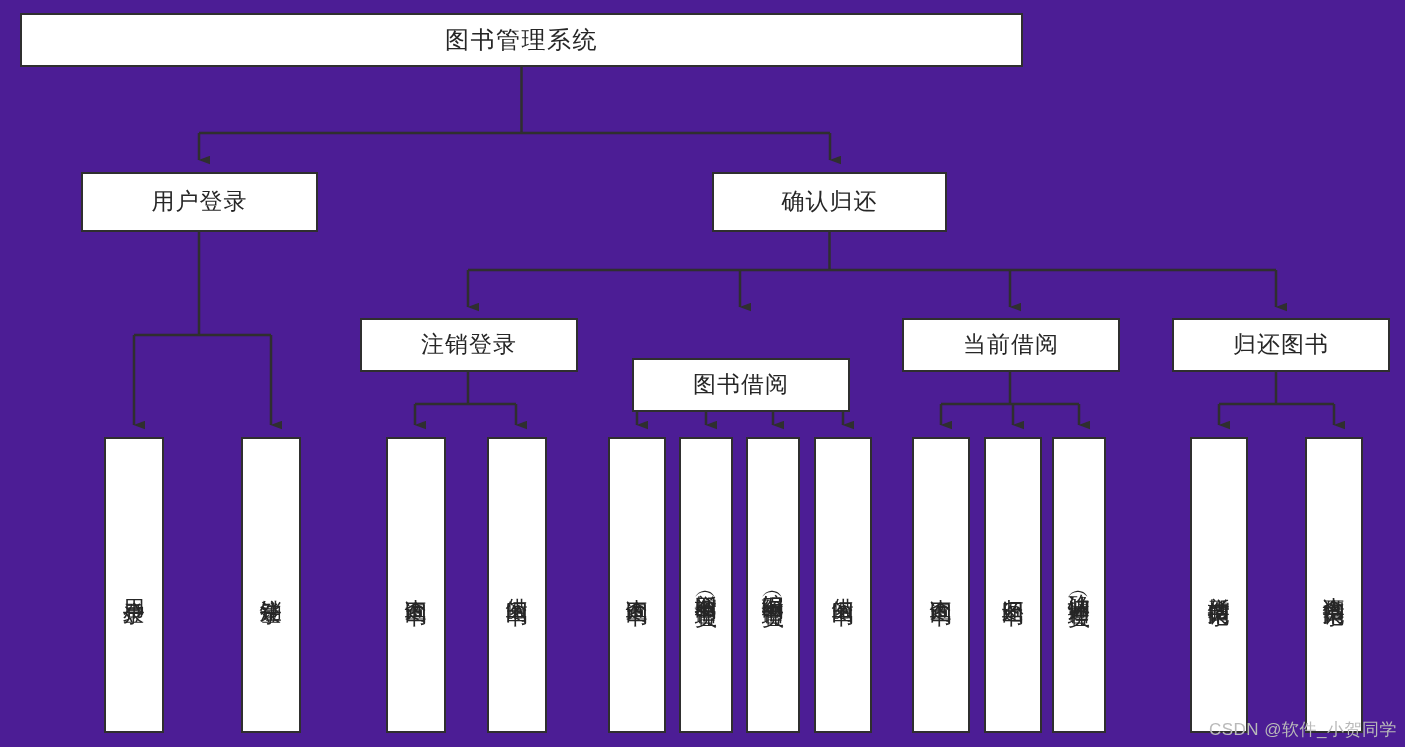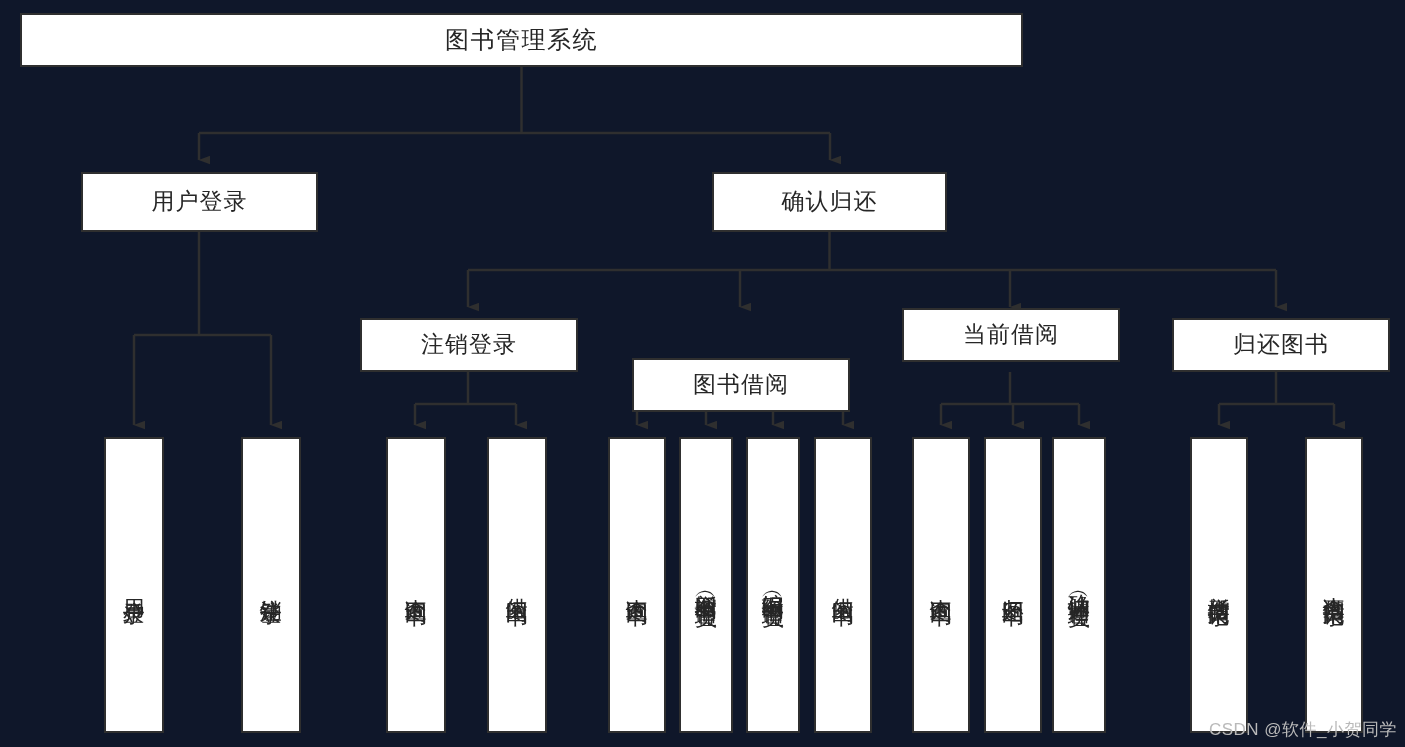--- a/index.html
+++ b/index.html
@@ -10,21 +10,21 @@
   body {
     width: 1405px;
     height: 747px;
     font-family: "Liberation Sans", "DejaVu Sans", sans-serif;
     overflow: hidden;
   }
   #diagram-root {
     position: relative;
     width: 1405px;
     height: 747px;
-    background: #0f172a;
+    background: #4c1d95;
   }
   svg#flow-svg {
     position: absolute;
     left: 0;
     top: 0;
     width: 1405px;
     height: 747px;
   }
   .node-box {
     position: absolute;
@@ -148,21 +148,21 @@
       </div>
       <div class="node-box horizontal" style="left: 712px; top: 172px; width: 235px; height: 60px;">
         <span>确认归还</span>
       </div>
       <div class="node-box horizontal" style="left: 360px; top: 318px; width: 218px; height: 54px;">
         <span>注销登录</span>
       </div>
       <div class="node-box horizontal" style="left: 632px; top: 318px; width: 218px; height: 54px; margin-top: 40px;">
         <span>图书借阅</span>
       </div>
-      <div class="node-box horizontal" style="left: 902px; top: 308px; width: 218px; height: 54px;">
+      <div class="node-box horizontal" style="left: 902px; top: 318px; width: 218px; height: 54px;">
         <span>当前借阅</span>
       </div>
       <div class="node-box horizontal" style="left: 1172px; top: 318px; width: 218px; height: 54px;">
         <span>归还图书</span>
       </div>
       <div class="node-box vertical" style="left: 104px; top: 437px; width: 60px; height: 296px;">
         <span class="vtext">用户登录</span>
       </div>
       <div class="node-box vertical" style="left: 241px; top: 437px; width: 60px; height: 296px;">
         <span class="vtext">注销登录</span>

